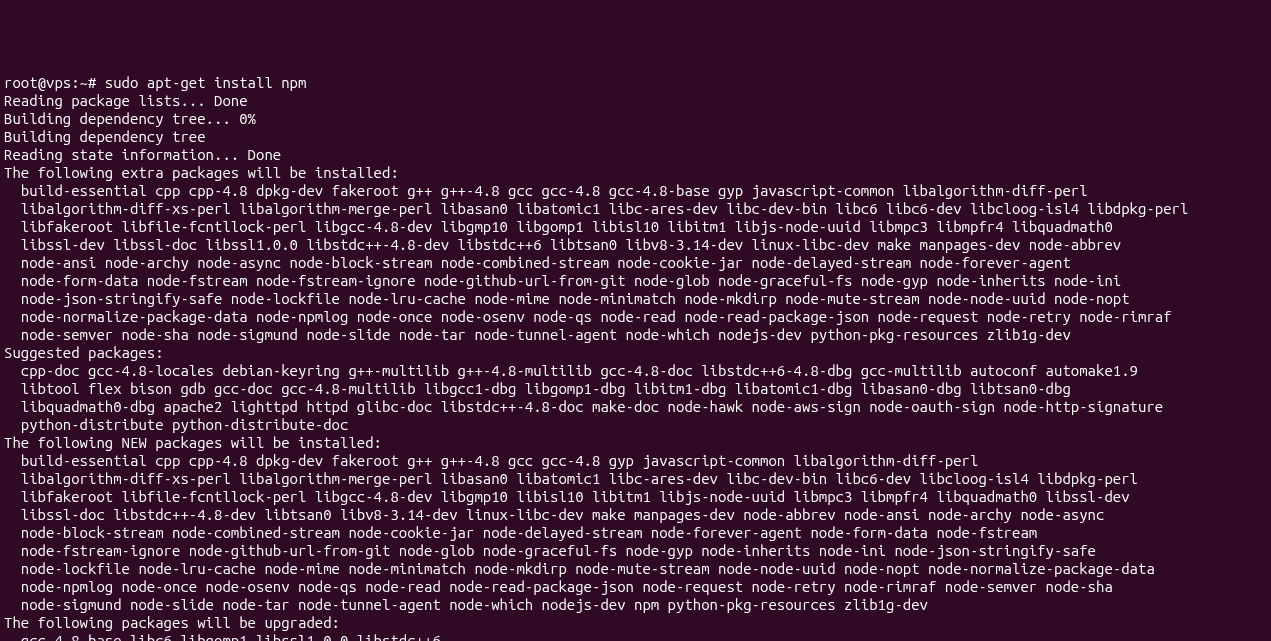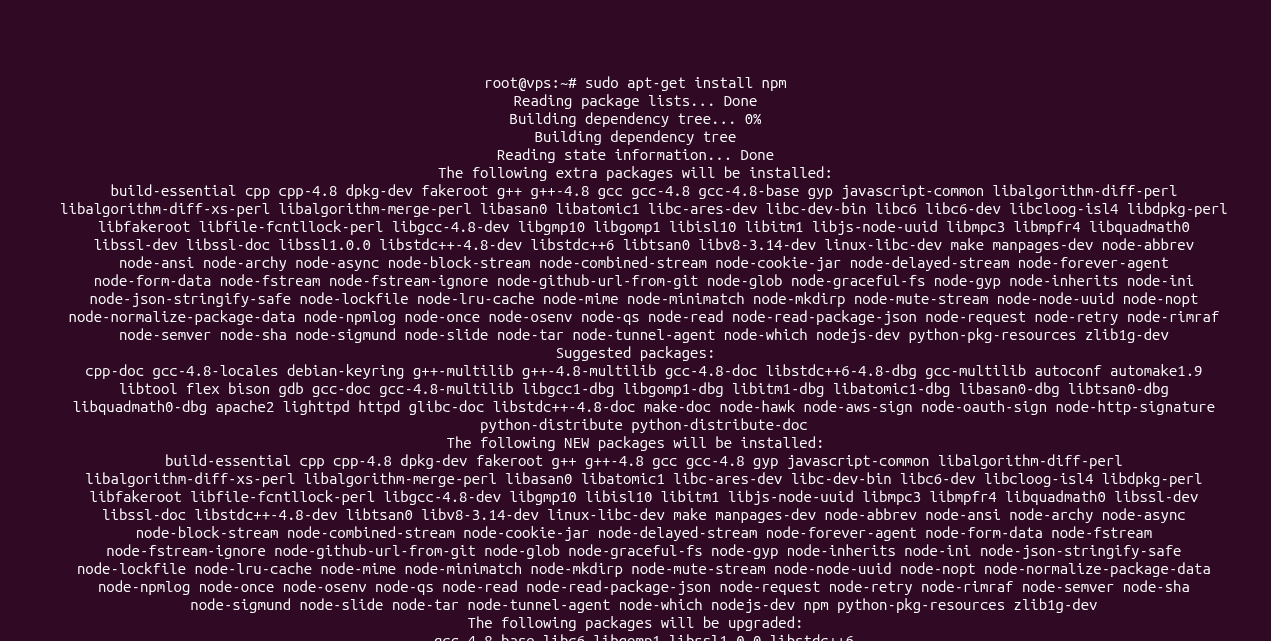--- a/index.html
+++ b/index.html
@@ -12,21 +12,20 @@
       color: #ffffff;
       font-family: 'Ubuntu Mono', 'DejaVu Sans Mono', 'Courier New', monospace;
       font-size: 15px;
       line-height: 1.2;
       padding: 2px 4px;
       white-space: pre-wrap;
       word-wrap: break-word;
     }
     .terminal-line {
       display: block;
-      text-align: center;
     }
     .indent {
       padding-left: 2ch;
     }
   </style>
 </head>
 <body>
 
 
 

